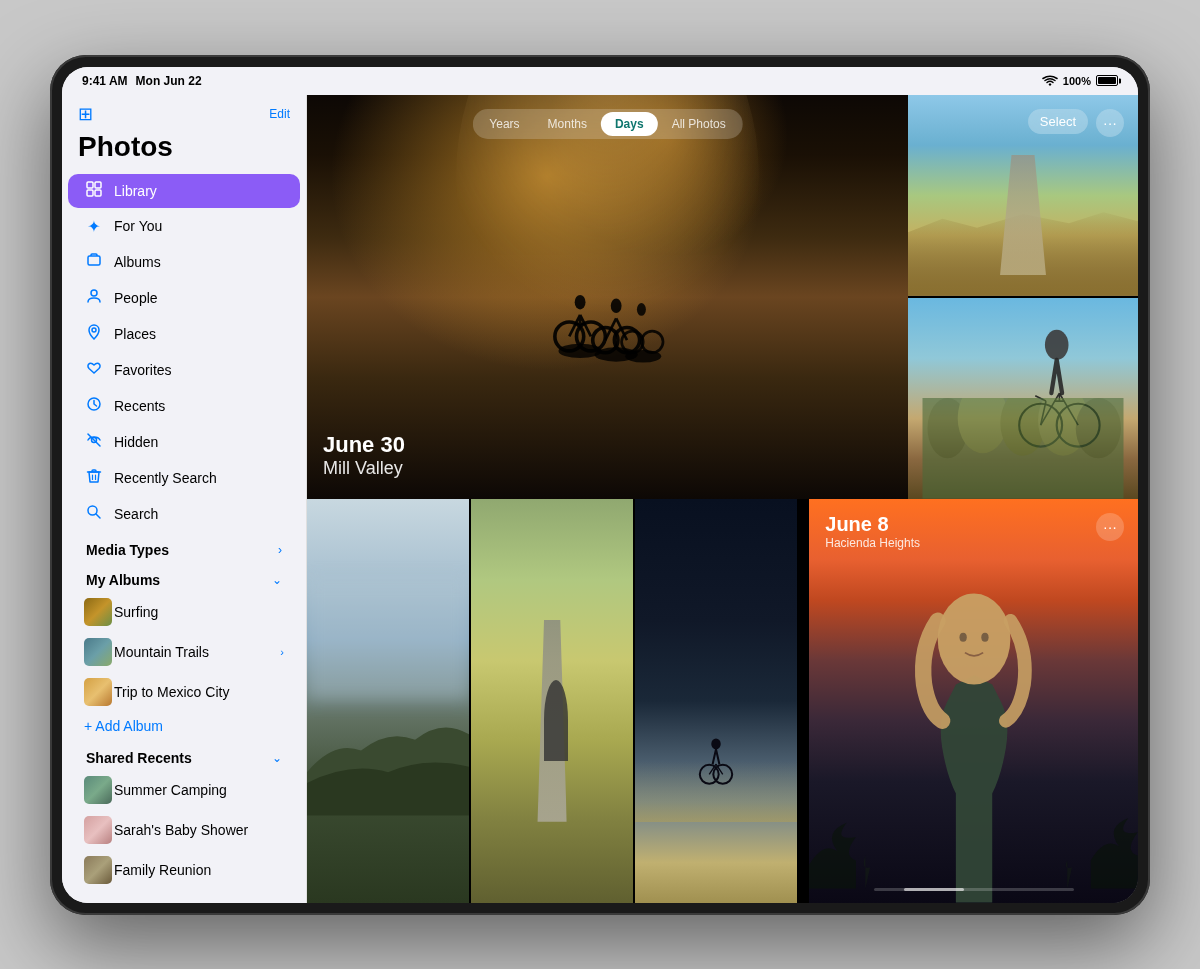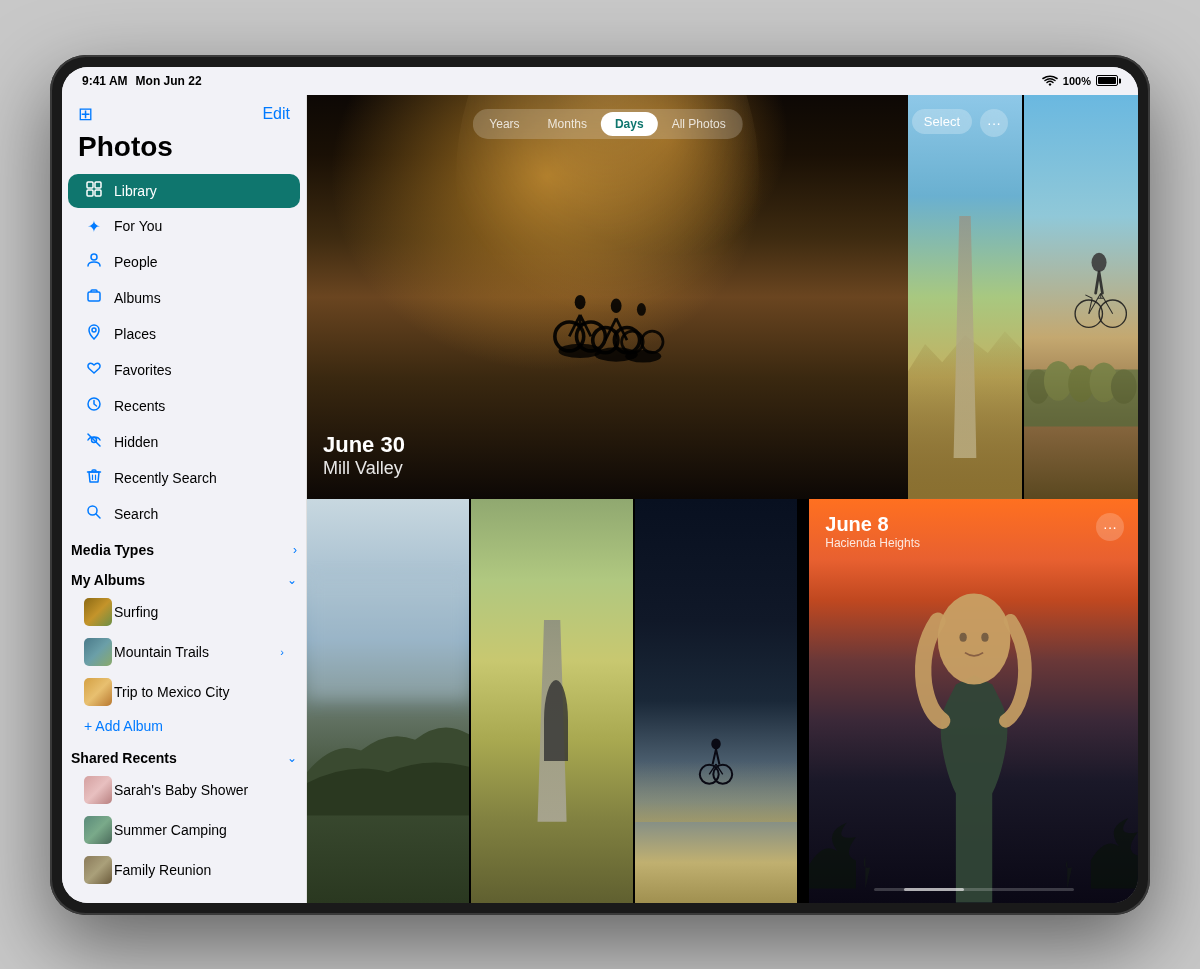--- a/index.html
+++ b/index.html
@@ -95,21 +95,21 @@
       justify-content: space-between;
       align-items: center;
       padding: 8px 16px 4px;
     }
     .sidebar-icon {
       color: #007aff;
       font-size: 18px;
     }
     .edit-btn {
       color: #007aff;
-      font-size: 16px;
+      font-size: 12px;
       font-weight: 400;
       cursor: pointer;
       background: none;
       border: none;
     }
     .photos-title {
       font-size: 28px;
       font-weight: 700;
       padding: 2px 16px 10px;
       color: #000;
@@ -119,36 +119,36 @@
       align-items: center;
       gap: 10px;
       padding: 7px 16px;
       cursor: pointer;
       border-radius: 10px;
       margin: 1px 6px;
       font-size: 14px;
       color: #000;
     }
     .nav-item.active {
-      background: #0f766e;
+      background: #8b5cf6;
       color: #fff;
     }
     .nav-item.active .nav-icon { color: #fff; }
     .nav-icon {
       color: #007aff;
       font-size: 16px;
       width: 20px;
       text-align: center;
       flex-shrink: 0;
     }
     .section-header {
       display: flex;
       justify-content: space-between;
       align-items: center;
-      padding: 10px 9px 4px;
+      padding: 10px 24px 4px;
     }
     .section-title {
       font-size: 14px;
       font-weight: 600;
       color: #000;
     }
     .chevron {
       color: #007aff;
       font-size: 12px;
     }
@@ -270,21 +270,21 @@
       cursor: pointer;
     }
     .view-tab.active {
       background: #fff;
       color: #0f766e;
       font-weight: 600;
     }
     .right-panel {
       width: 230px;
       display: flex;
-      flex-direction: row;
+      flex-direction: column;
       gap: 2px;
     }
     .right-photo-top {
       flex: 1;
       position: relative;
       overflow: hidden;
     }
     .landscape-photo {
       width: 100%;
       height: 100%;
@@ -469,35 +469,35 @@
         </div>
 
         <div class="nav-item">
           <span class="nav-icon">✦</span>
           <span>For You</span>
         </div>
 
         <div class="nav-item">
           <span class="nav-icon">
             <svg width="16" height="16" viewBox="0 0 16 16" fill="none">
+              <rect x="2" y="4" width="12" height="9" rx="1.5" stroke="#007aff" stroke-width="1.5" fill="none"></rect>
+              <path d="M5 4 V3 Q5 2 6 2 H10 Q11 2 11 3 V4" stroke="#007aff" stroke-width="1.5" fill="none"></path>
+            </svg>
+          </span>
+          <span>Albums</span>
+        </div>
+
+        <div class="nav-item">
+          <span class="nav-icon">
+            <svg width="16" height="16" viewBox="0 0 16 16" fill="none">
               <circle cx="8" cy="5" r="3" stroke="#007aff" stroke-width="1.5" fill="none"></circle>
               <path d="M2 14 Q2 10 8 10 Q14 10 14 14" stroke="#007aff" stroke-width="1.5" fill="none" stroke-linecap="round"></path>
             </svg>
           </span>
           <span>People</span>
-        </div>
-
-        <div class="nav-item">
-          <span class="nav-icon">
-            <svg width="16" height="16" viewBox="0 0 16 16" fill="none">
-              <rect x="2" y="4" width="12" height="9" rx="1.5" stroke="#007aff" stroke-width="1.5" fill="none"></rect>
-              <path d="M5 4 V3 Q5 2 6 2 H10 Q11 2 11 3 V4" stroke="#007aff" stroke-width="1.5" fill="none"></path>
-            </svg>
-          </span>
-          <span>Albums</span>
         </div>
 
         <div class="nav-item">
           <span class="nav-icon">
             <svg width="16" height="16" viewBox="0 0 16 16" fill="none">
               <path d="M8 1 C5.2 1 3 3.2 3 6 C3 10 8 15 8 15 C8 15 13 10 13 6 C13 3.2 10.8 1 8 1Z" stroke="#007aff" stroke-width="1.5" fill="none"></path>
               <circle cx="8" cy="6" r="2" stroke="#007aff" stroke-width="1.5" fill="none"></circle>
             </svg>
           </span>
           <span>Places</span>
@@ -585,27 +585,27 @@
         <div class="add-album">
           <span>+ Add Album</span>
         </div>
 
         <div class="section-header">
           <span class="section-title">Shared Recents</span>
           <span class="chevron">⌄</span>
         </div>
 
         <div class="album-item">
+          <div class="album-thumb album-thumb-camping"></div>
+          <span>Summer Camping</span>
+        </div>
+
+        <div class="album-item">
           <div class="album-thumb album-thumb-baby"></div>
           <span>Sarah's Baby Shower</span>
-        </div>
-
-        <div class="album-item">
-          <div class="album-thumb album-thumb-camping"></div>
-          <span>Summer Camping</span>
         </div>
 
         <div class="album-item">
           <div class="album-thumb album-thumb-reunion"></div>
           <span>Family Reunion</span>
         </div>
 
       </div>
 
       <div class="main-content">

